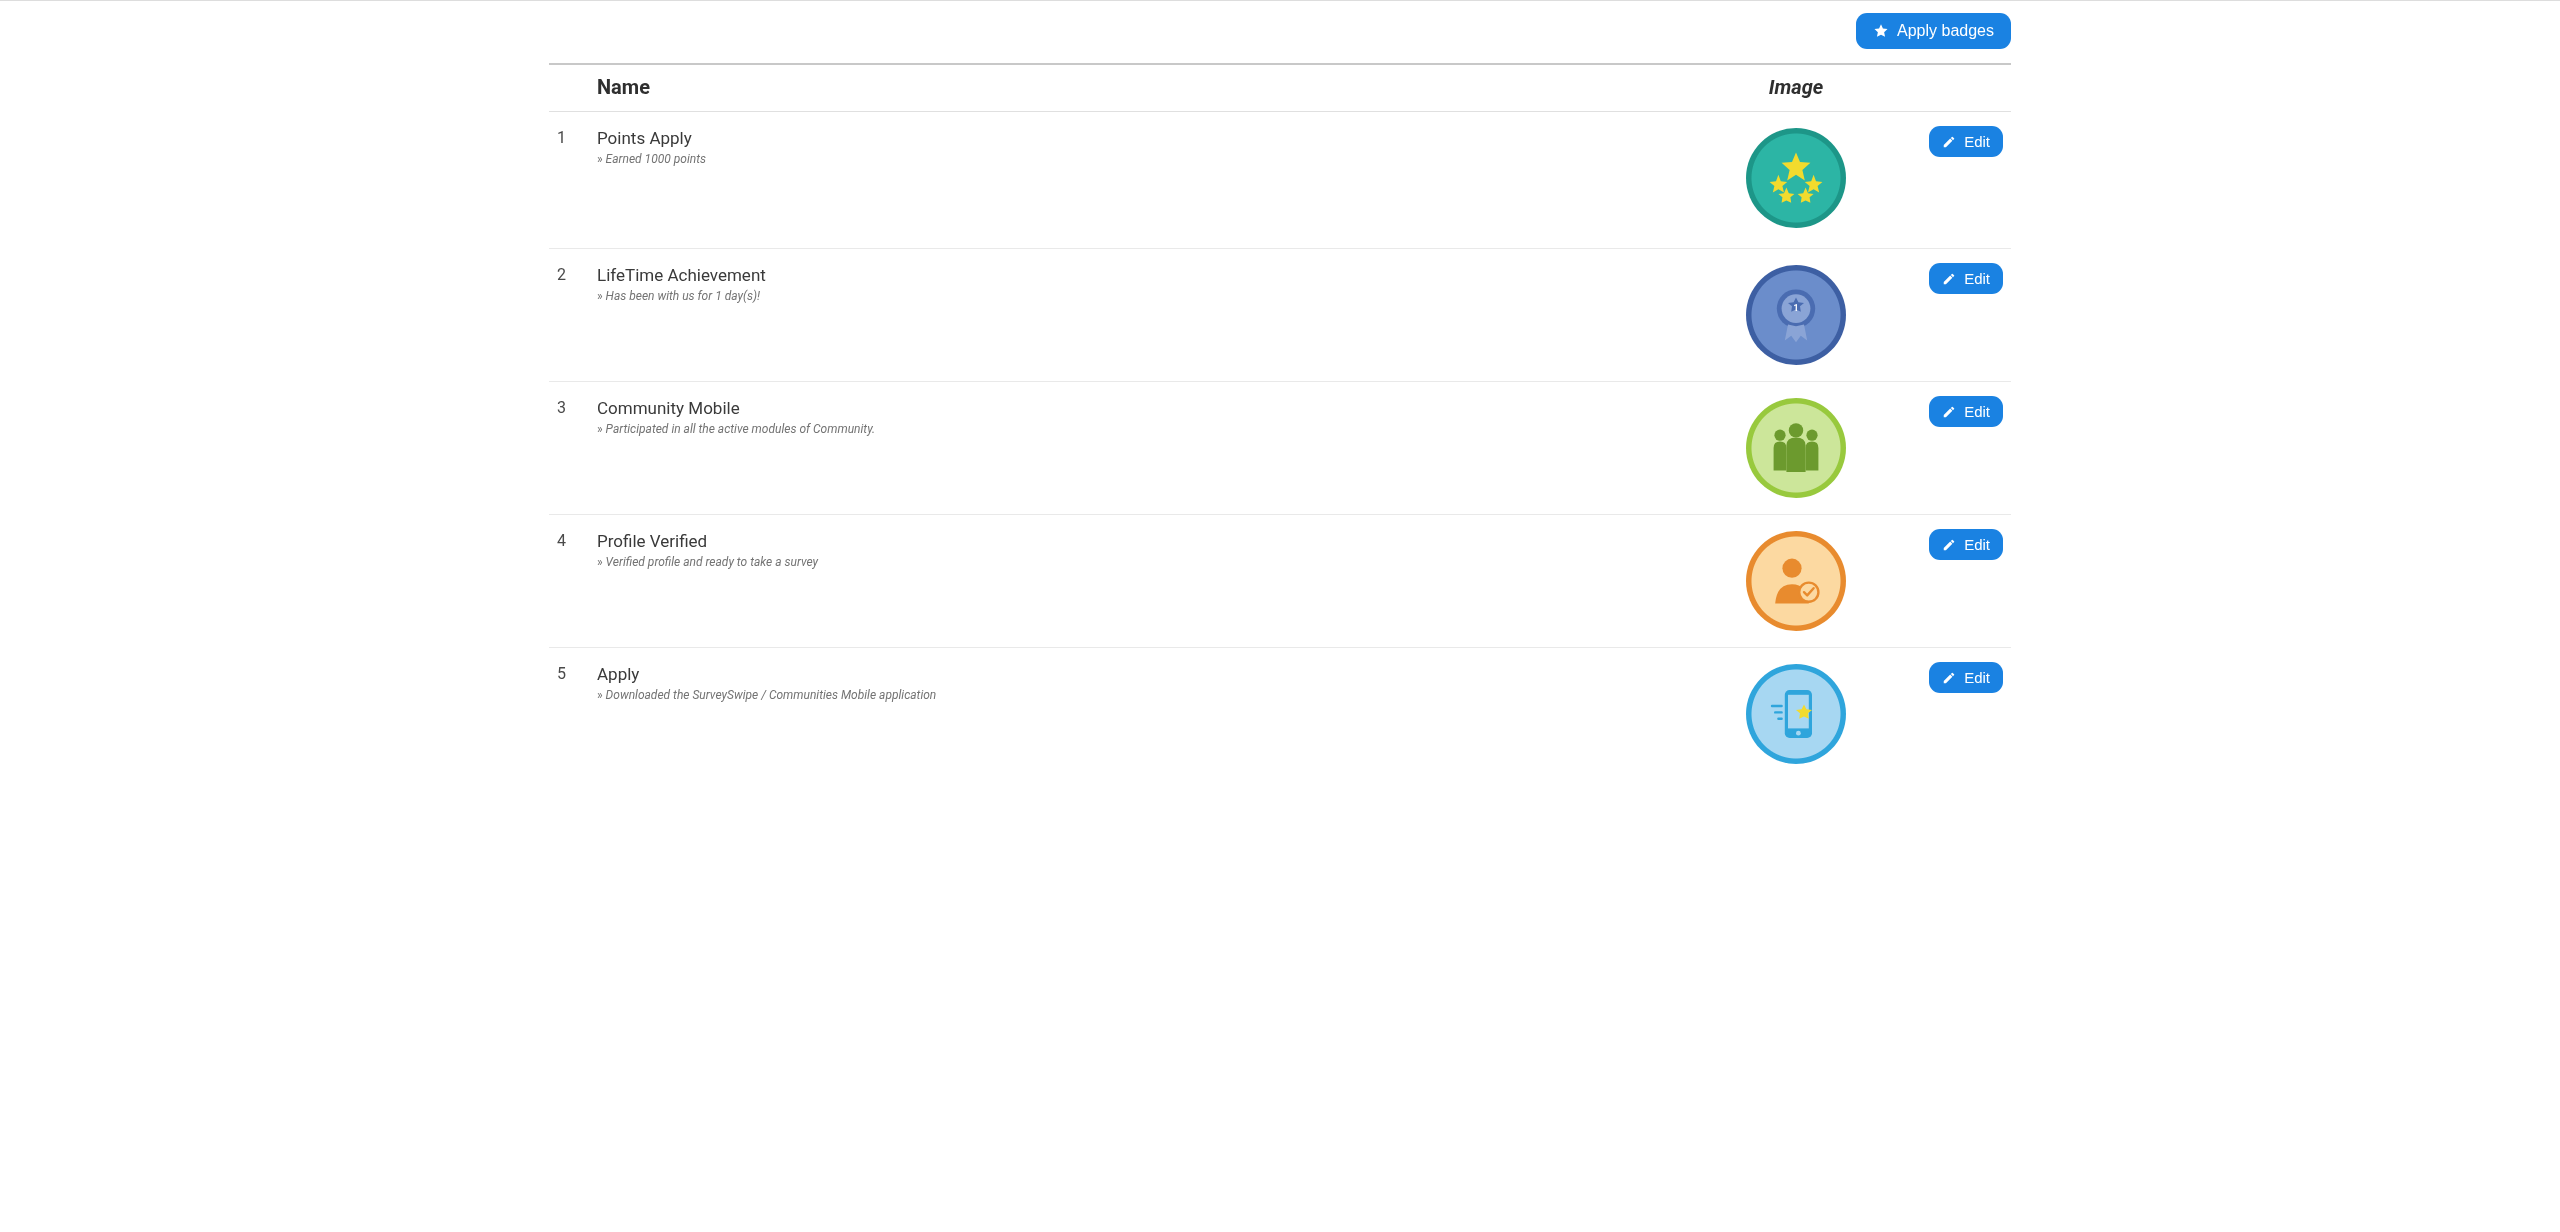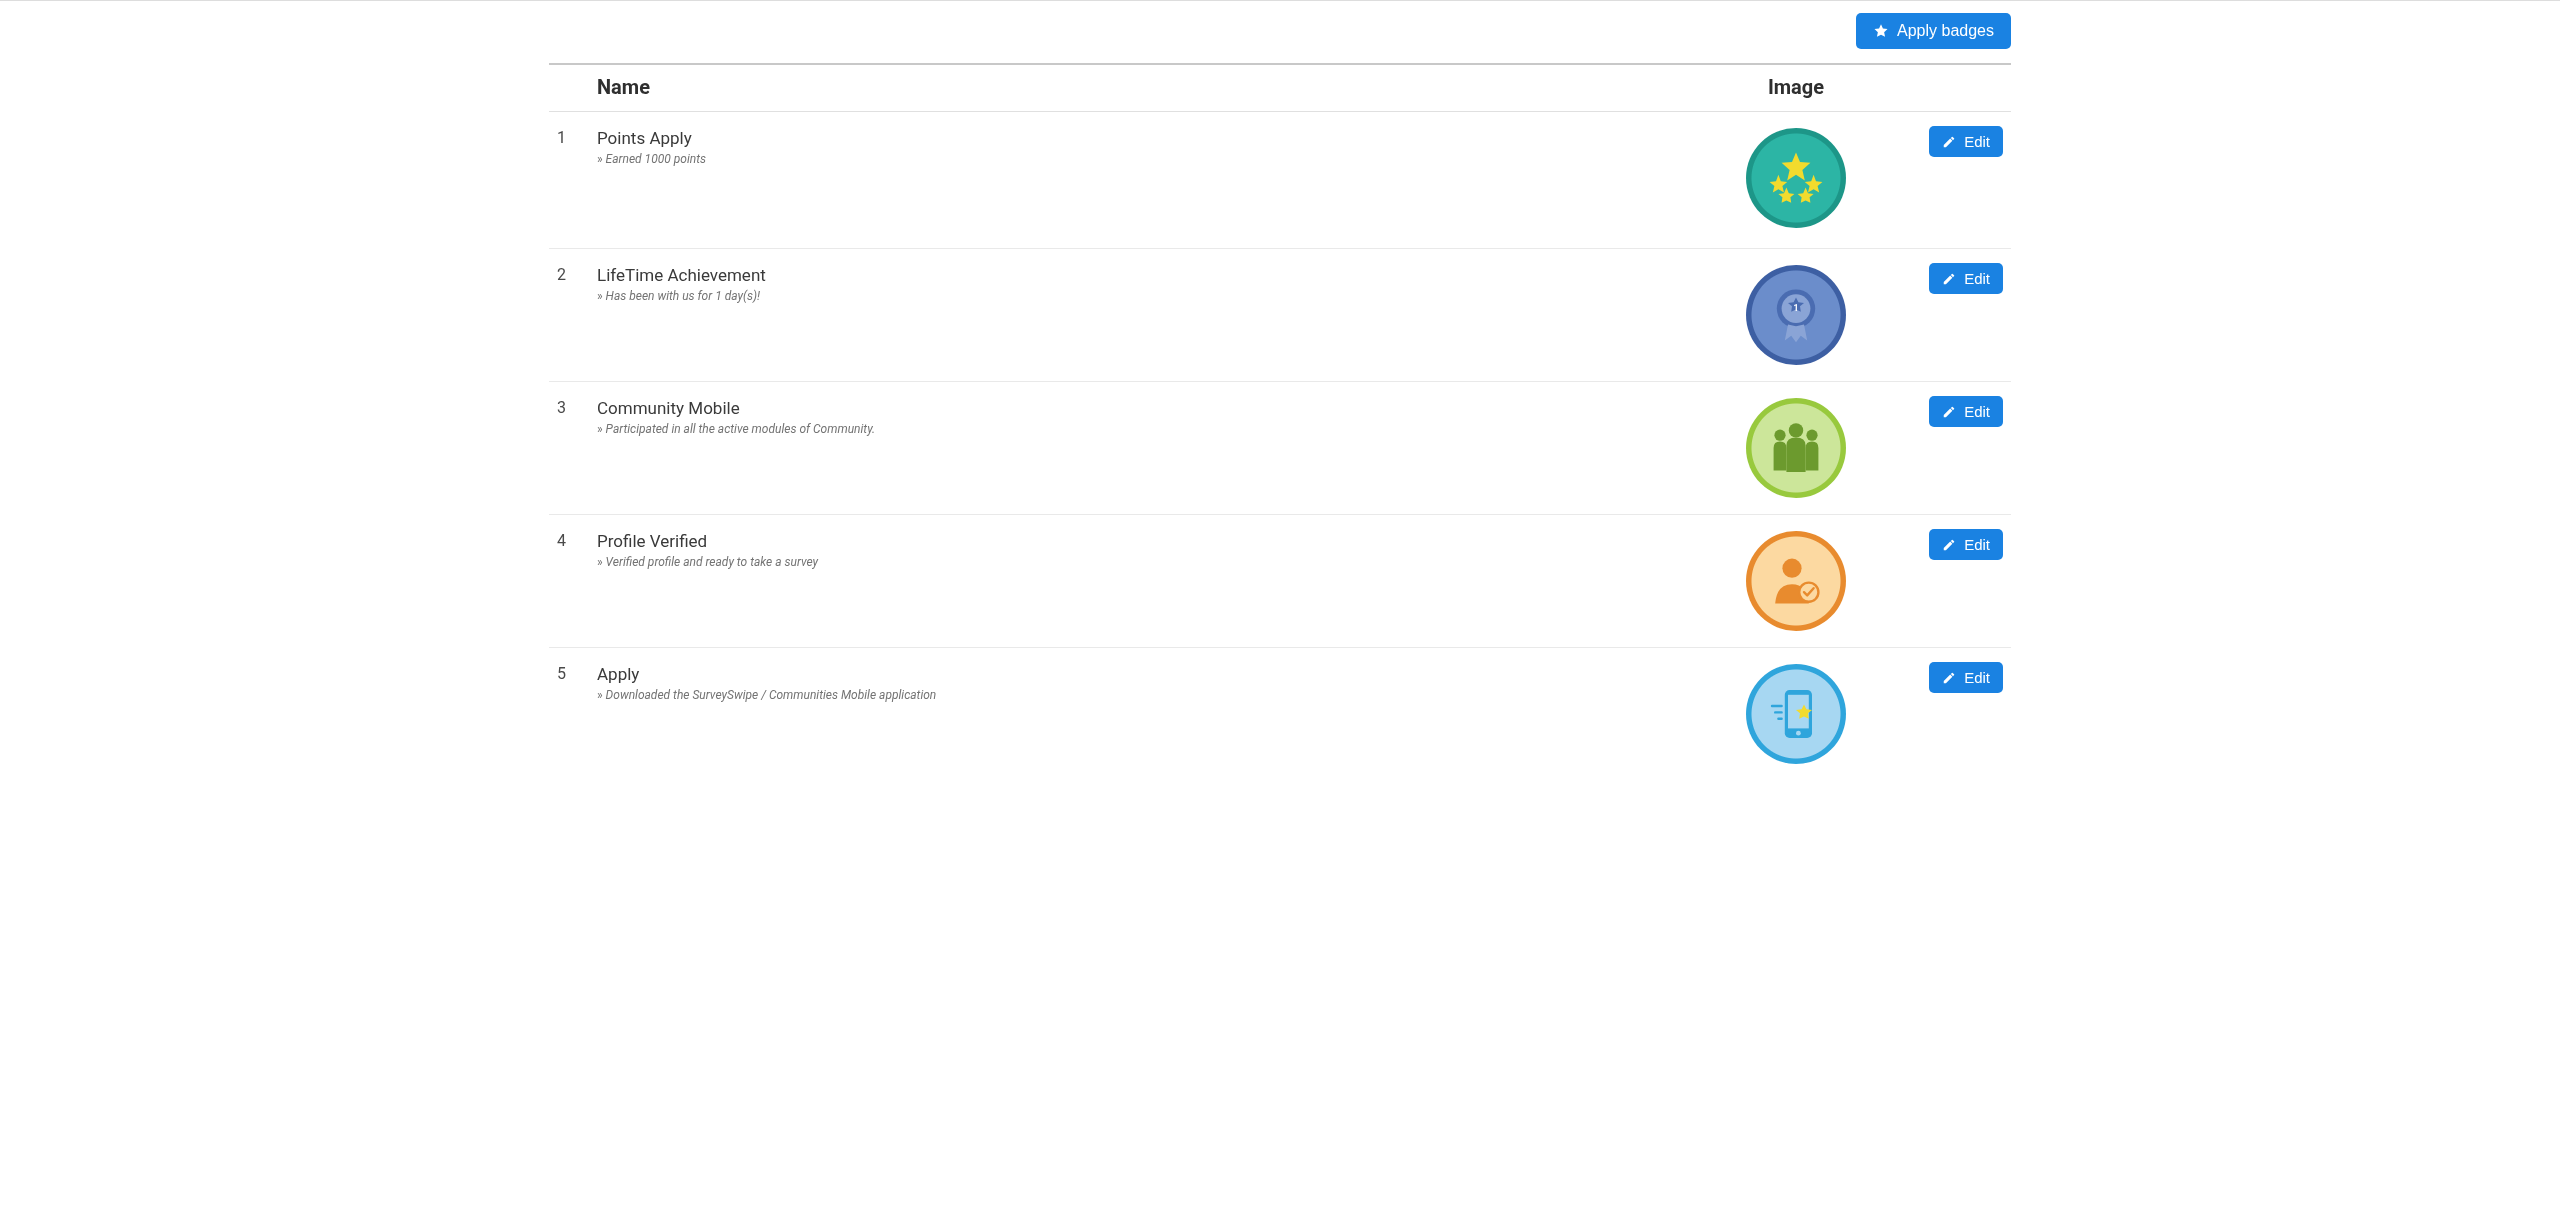--- a/index.html
+++ b/index.html
@@ -22,21 +22,21 @@
       display: flex;
       justify-content: flex-end;
       padding: 6px 0 14px;
     }
     .btn {
       display: inline-flex;
       align-items: center;
       gap: 8px;
       padding: 7px 15px;
       border: none;
-      border-radius: 5px;
+      border-radius: 11px;
       font-size: 16px;
       font-weight: 500;
       cursor: pointer;
       color: #fff;
     }
     .btn-primary-lg {
       background: #1a82e2;
       padding: 9px 17px;
     }
     .btn-primary-sm {
@@ -53,21 +53,21 @@
       text-align: left;
       font-weight: 700;
       color: #2f2f2f;
       padding: 10px 8px 12px;
       border-top: 2px solid #c8c8c8;
       border-bottom: 1px solid #e0e0e0;
       font-size: 20px;
     }
     thead th.col-num { width: 40px; }
     thead th.col-name { }
-    thead th.col-image { width: 170px; text-align: center; }
+    thead th.col-image { width: 170px; text-align: center; font-style: italic; }
     thead th.col-action { width: 130px; }
     tbody td {
       padding: 14px 8px 20px;
       border-bottom: 1px solid #e9e9e9;
       vertical-align: top;
     }
     tbody tr:last-child td { border-bottom: none; }
     td.col-num {
       color: #4a4a4a;
       font-size: 16px;

